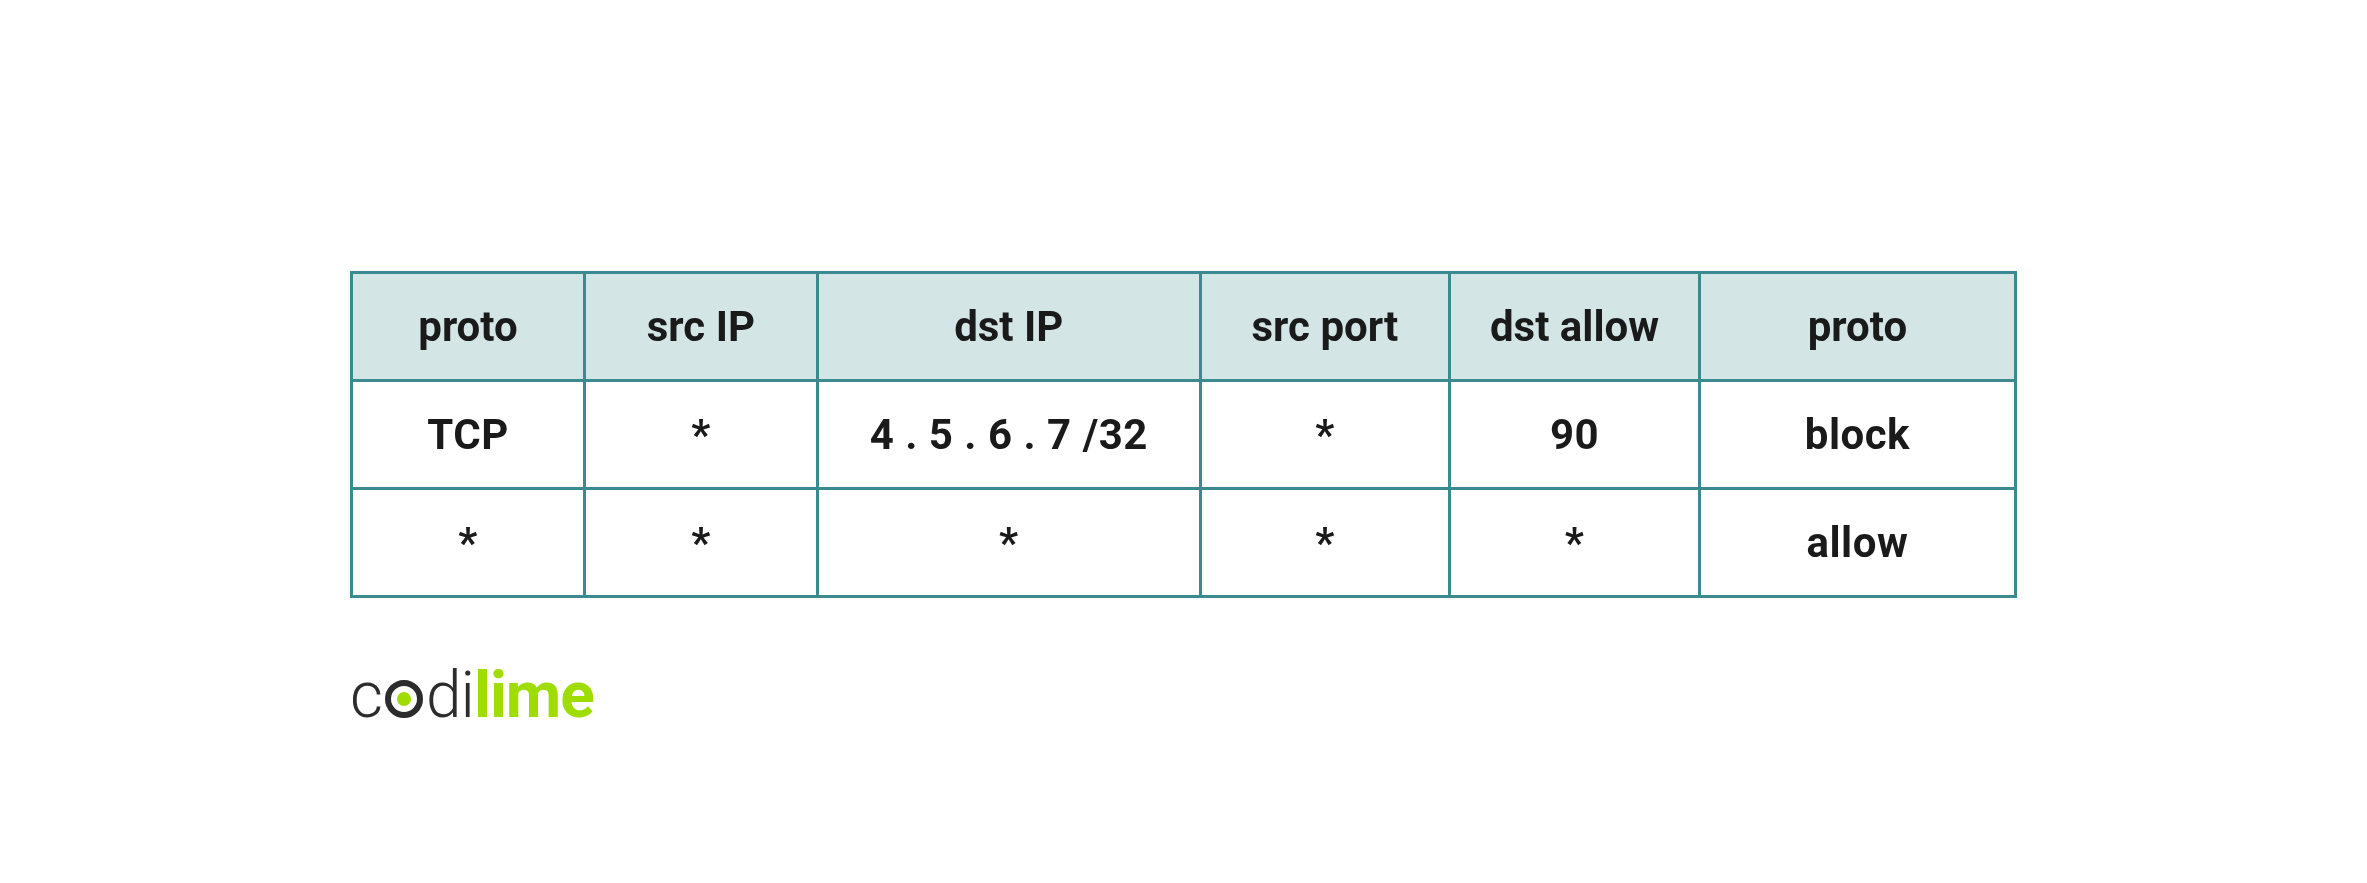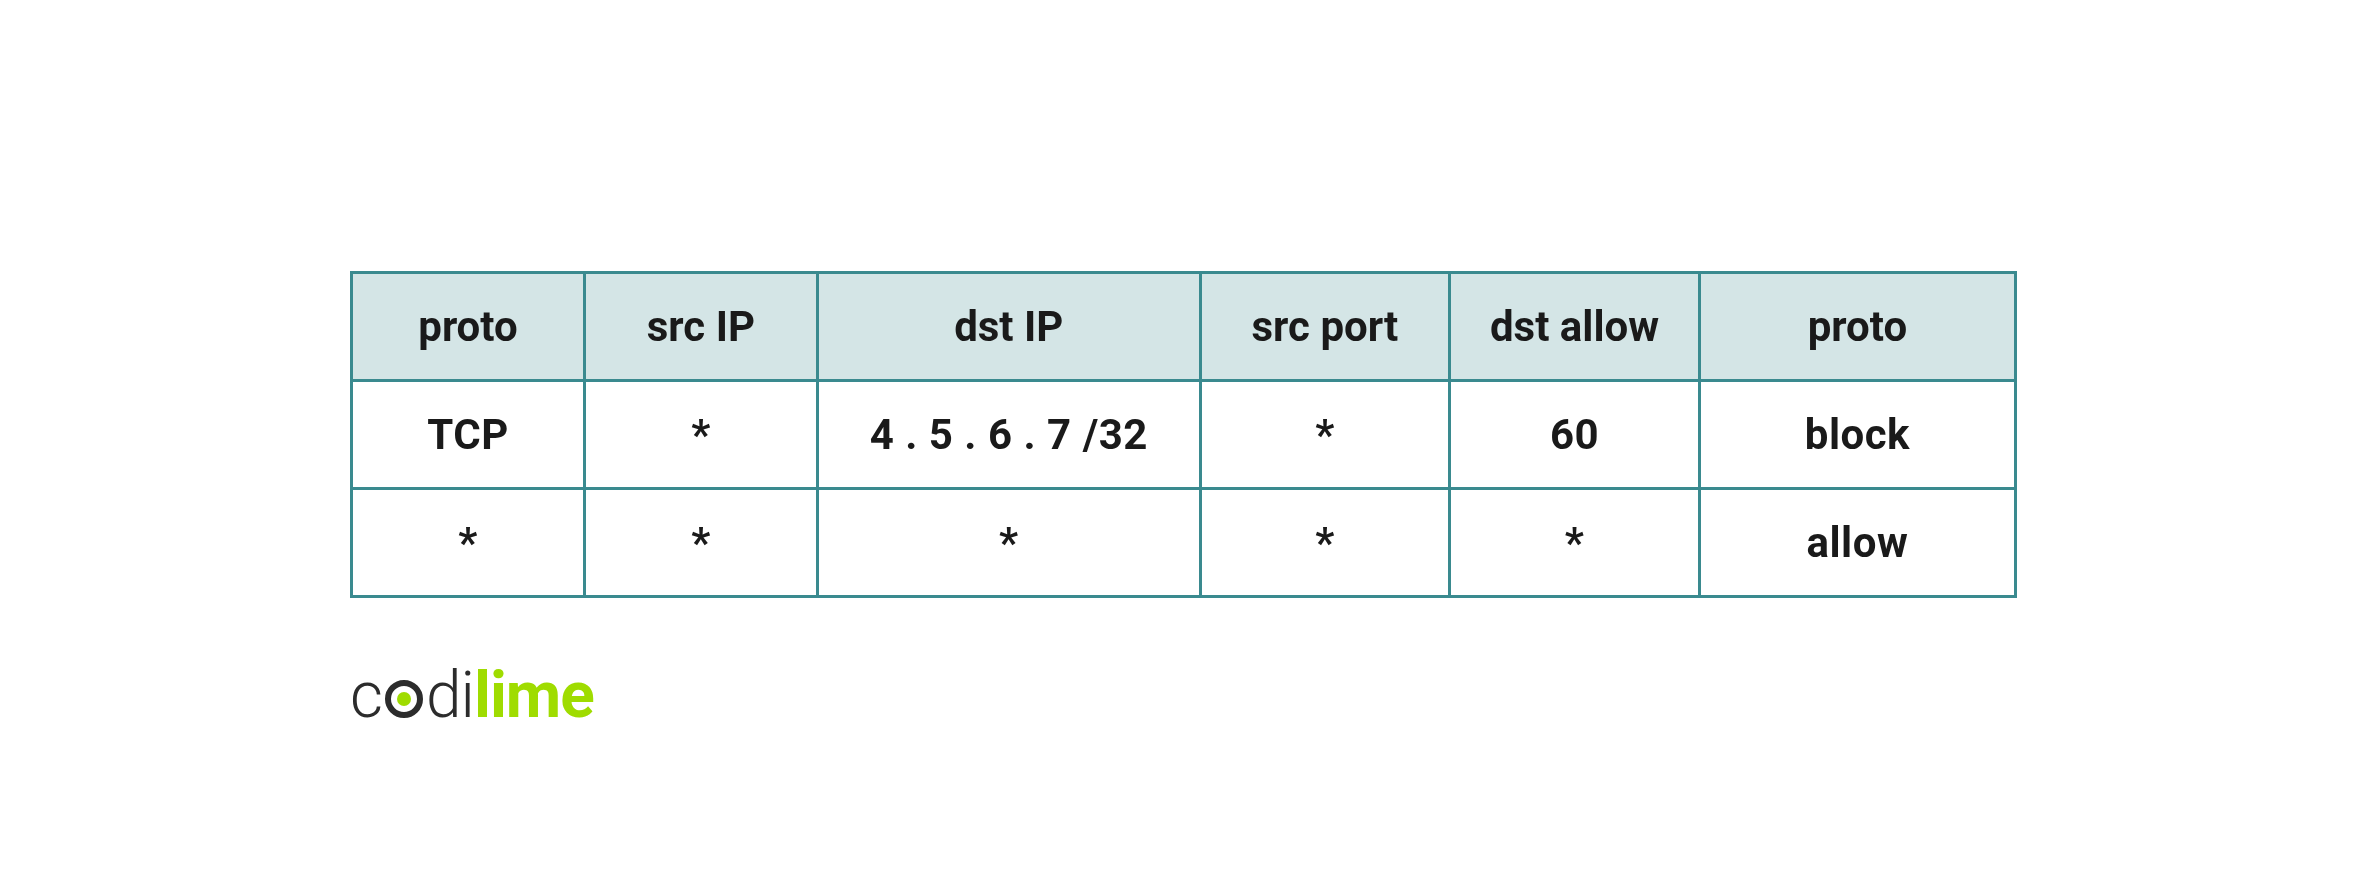--- a/index.html
+++ b/index.html
@@ -77,21 +77,21 @@
         <th class="col-dstport">dst allow</th>
         <th class="col-action">proto</th>
       </tr>
     </thead>
     <tbody>
       <tr>
         <td>TCP</td>
         <td>*</td>
         <td>4 . 5 . 6 . 7 /32</td>
         <td>*</td>
-        <td>60</td>
+        <td>90</td>
         <td>block</td>
       </tr>
       <tr>
         <td>*</td>
         <td>*</td>
         <td>*</td>
         <td>*</td>
         <td>*</td>
         <td>allow</td>
       </tr>

